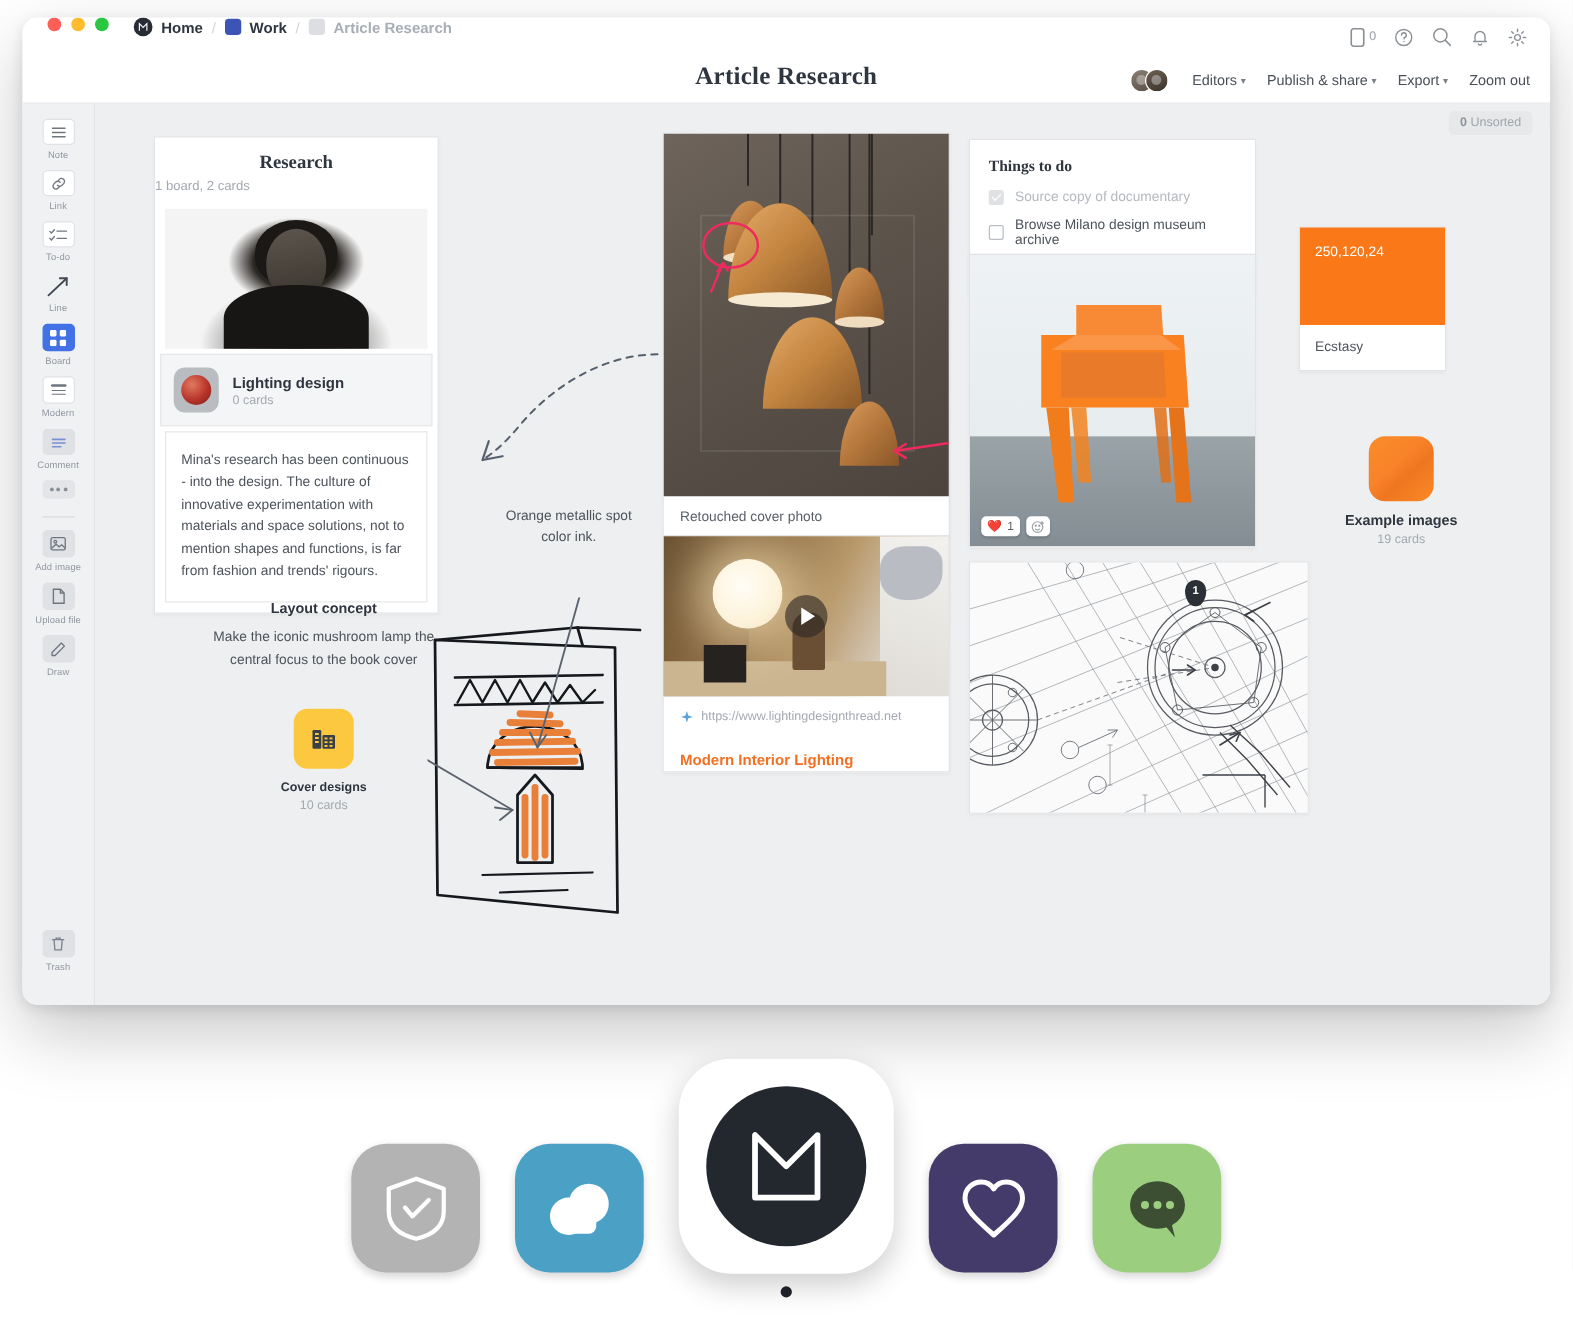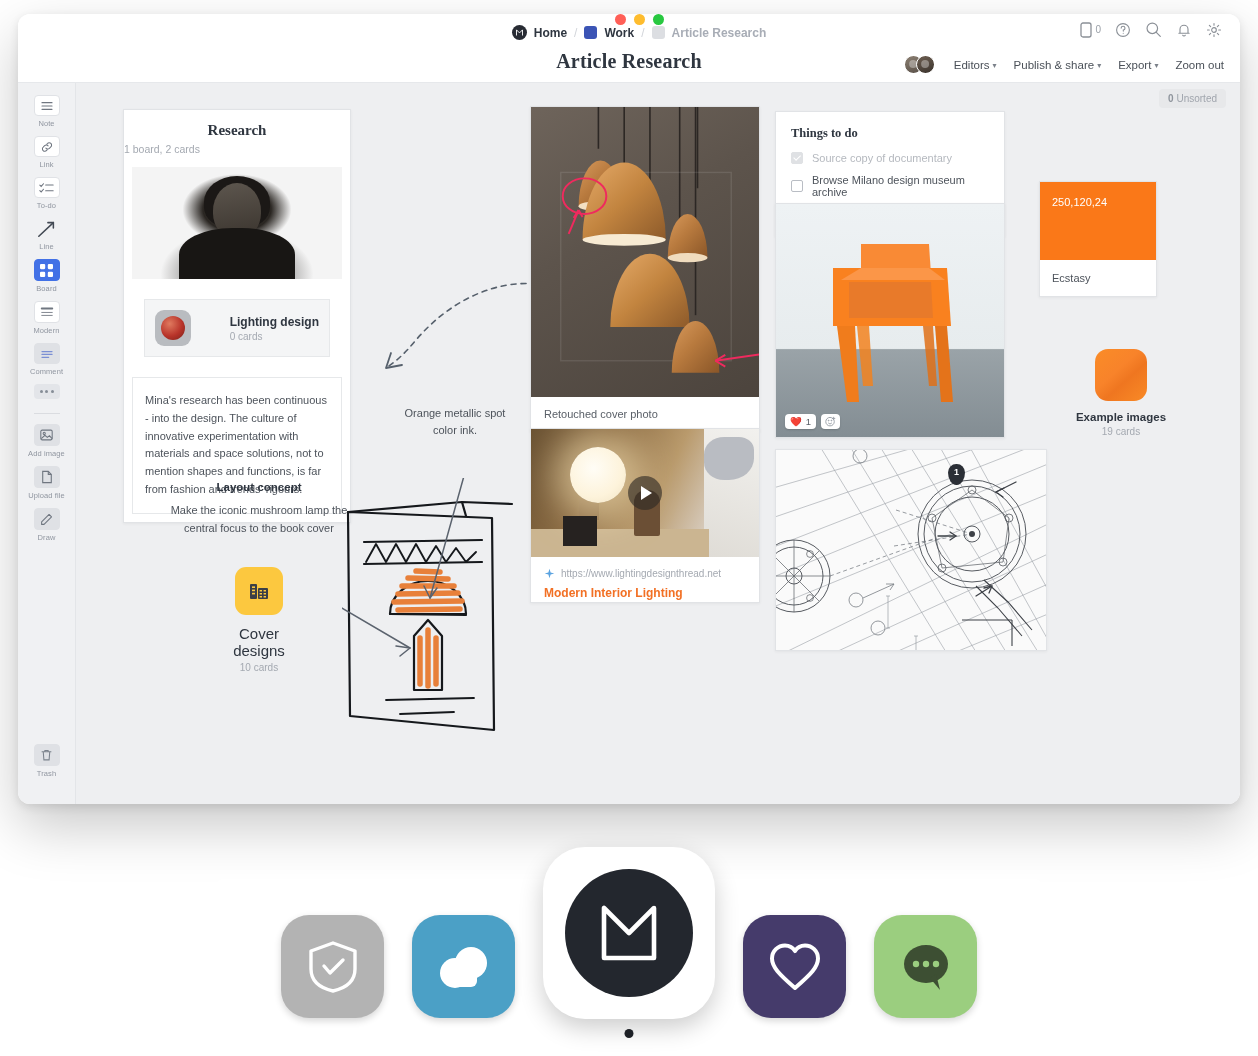--- a/index.html
+++ b/index.html
@@ -17,21 +17,21 @@
     width: 1222px; height: 790px;
     background: #ffffff;
     border-radius: 12px;
     box-shadow: 0 22px 55px rgba(0,0,0,.22), 0 3px 10px rgba(0,0,0,.10);
     overflow: hidden;
   }
 
   
   .titlebar {
     position: relative; height: 33px; background: #fff;
-    display: flex; align-items: center; flex-direction: column;
+    display: flex; align-items: flex-start;
   }
   .lights { display: flex; gap: 8px; margin-left: 20px; }
   .light { width: 11px; height: 11px; border-radius: 50%; }
   .l-red { background: #ff5f57; }
   .l-yel { background: #febc2e; }
   .l-grn { background: #28c840; }
 
   .breadcrumb { display: flex; align-items: center; margin-left: 20px; gap: 7px; font-size: 12px; }
   .bc-item { display: flex; align-items: center; gap: 7px; }
   .bc-logo {
@@ -158,23 +158,23 @@
     position:absolute; left:50%; top:8%; transform:translateX(-50%);
     width:66px; height:52px; border-radius:50% 50% 40% 40%;
     background: #1b1816;
   }
   .rp-body {
     position:absolute; left:50%; bottom:-6%; transform:translateX(-50%);
     width:116px; height:58px; border-radius:46% 46% 0 0;
     background: #181614;
   }
   .research-sub-card {
-    margin: 20px; padding: 10px;
+    margin: 4px; padding: 10px;
     background: #f4f5f6; border: 1px solid #e6e8ea;
-    display: flex; align-items: center; gap: 11px; justify-content: space-between;
+    display: flex; align-items: center; gap: 11px;
   }
   .sub-thumb {
     width: 36px; height: 36px; border-radius: 9px;
     background: #b9bcc0; display:flex; align-items:center; justify-content:center;
     flex-shrink: 0;
   }
   .sub-thumb i {
     display:block; width: 24px; height: 24px; border-radius: 50%;
     background: radial-gradient(circle at 36% 32%, #e07a5f 0%, #b8342a 55%, #7a1f18 100%);
   }
@@ -189,21 +189,21 @@
   
   .layout-concept { position: absolute; left: 88px; top: 398px; width: 190px; text-align: center; }
   .lc-title { font-size: 11.5px; font-weight: bold; color: #2f3640; margin-bottom: 9px; }
   .lc-body { font-size: 11px; line-height: 1.6; color: #4d535b; }
 
   .cover-designs { position: absolute; left: 137px; top: 484px; width: 92px; text-align: center; cursor: pointer; }
   .cd-icon {
     width: 48px; height: 48px; border-radius: 11px; margin: 0 auto;
     background: #fcc83f; display: flex; align-items: center; justify-content: center;
   }
-  .cd-name { font-size: 15px; font-weight: normal; color: #2f3640; margin-top: 10px; }
+  .cd-name { font-size: 10px; font-weight: bold; color: #2f3640; margin-top: 10px; }
   .cd-count { font-size: 10px; color: #a4a9b1; margin-top: 3px; }
 
   
   .spot-note {
     position: absolute; left: 316px; top: 322px; width: 126px;
     text-align: center; font-size: 11px; line-height: 1.5; color: #4d535b;
   }
   .sketch { position: absolute; left: 266px; top: 395px; width: 180px; height: 260px; }
   .sketch svg { display:block; }
 
@@ -250,21 +250,21 @@
     cursor:pointer;
   }
   .play::after {
     content:''; width:0; height:0; margin-left:3px;
     border-left: 11px solid #fff;
     border-top: 7px solid transparent;
     border-bottom: 7px solid transparent;
   }
   .link-meta { padding: 11px 13px 2px; }
   .link-url { display:flex; align-items:center; gap:6px; font-size: 10px; color: #a4a9b1; }
-  .link-title { font-size: 12px; font-weight: bold; color: #f27024; margin-top: 7px; cursor:pointer; }
+  .link-title { font-size: 12px; font-weight: bold; color: #f27024; margin-top: 22px; cursor:pointer; }
 
   
   .todo {
     position: absolute; left: 699px; top: 28px; width: 230px;
     background: #fff; border: 1px solid #e1e3e6;
     box-shadow: 0 1px 3px rgba(0,0,0,.05);
     padding: 14px 15px 16px;
   }
   .todo-title {
     font-family: "Liberation Serif", serif; font-weight: bold;

